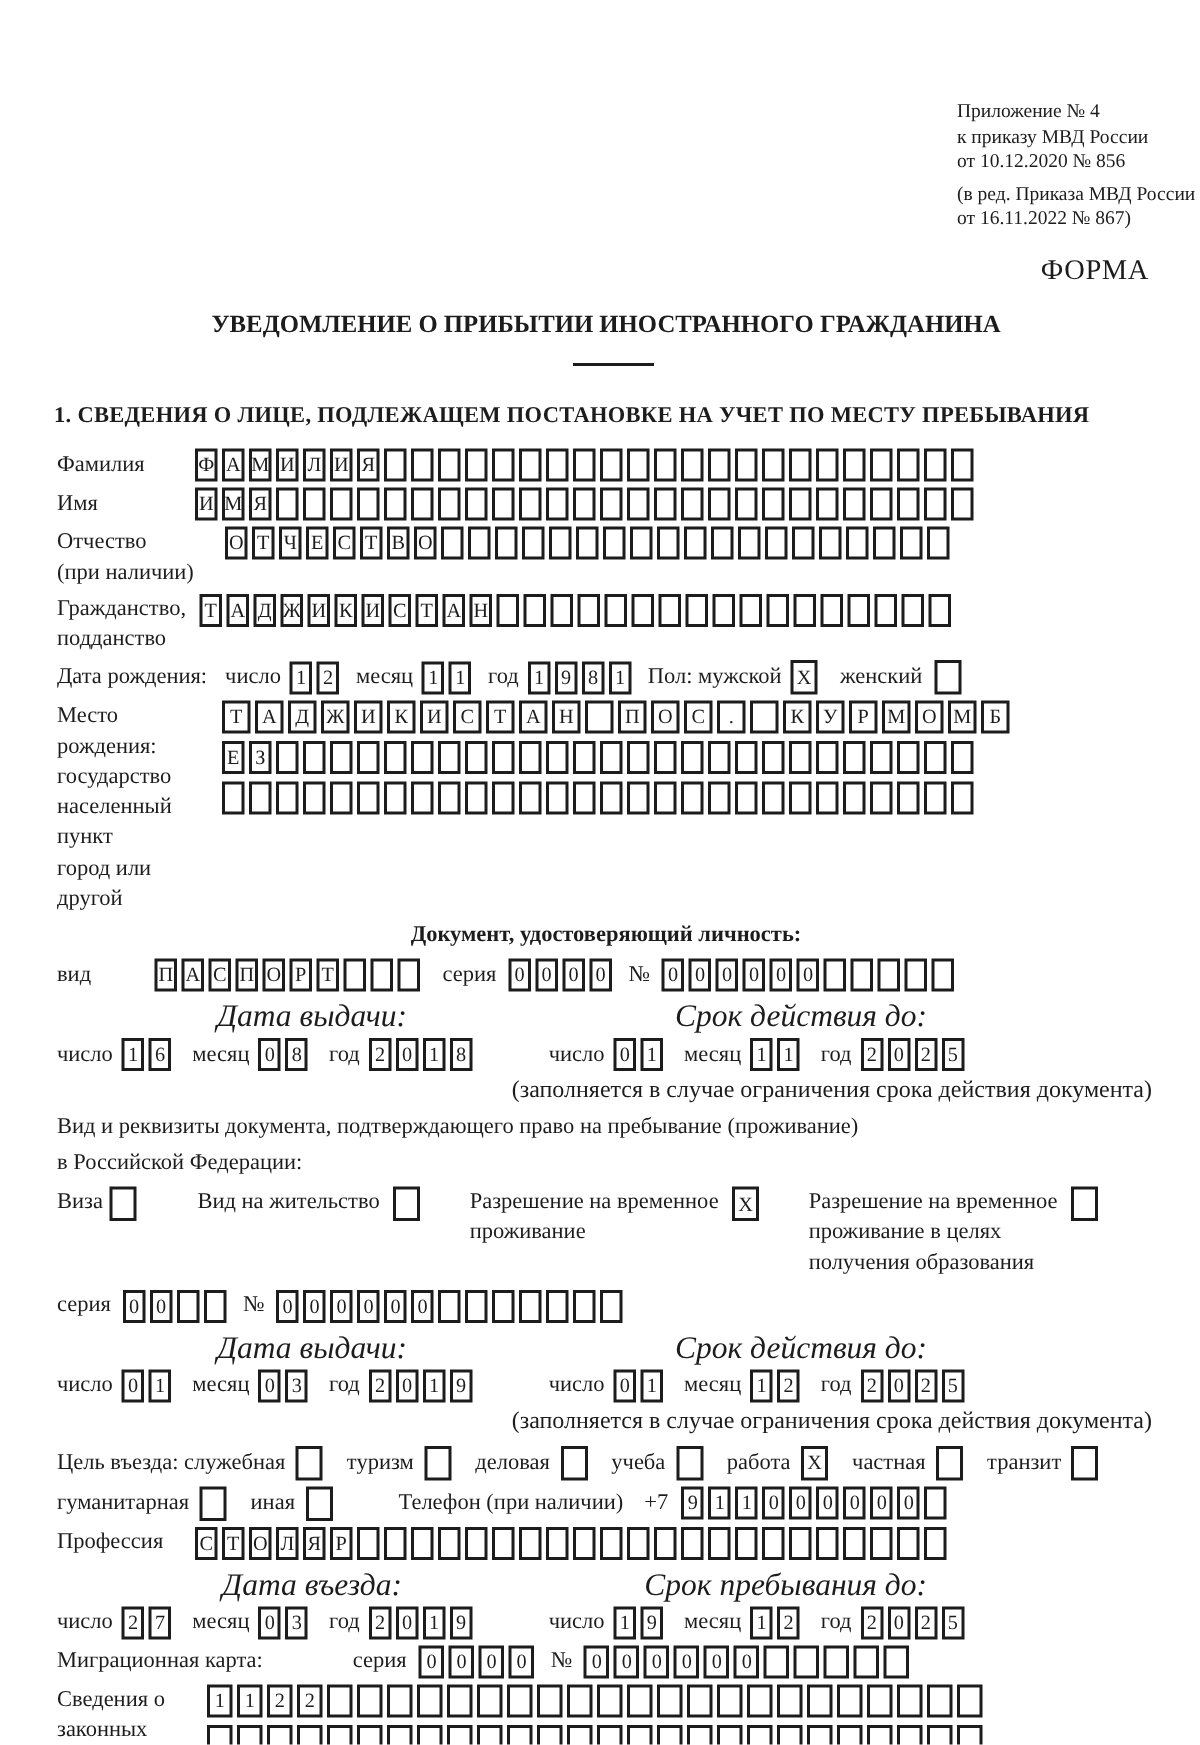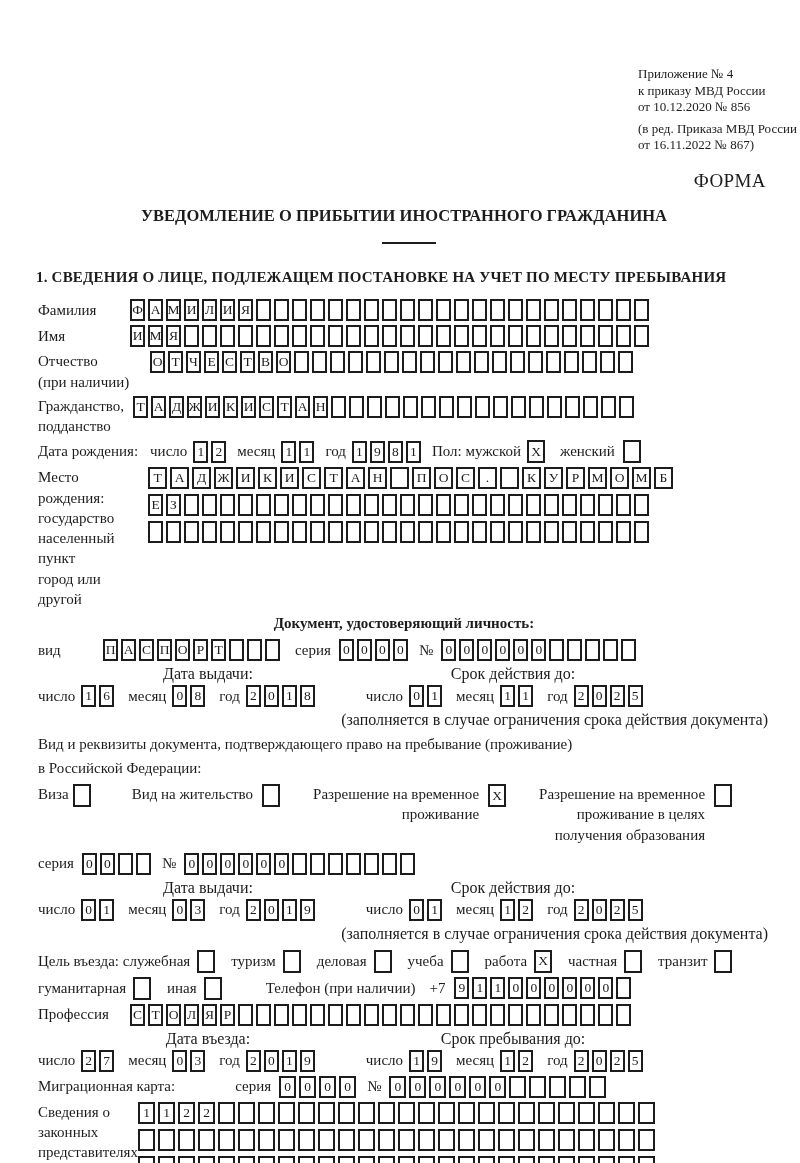--- a/index.html
+++ b/index.html
@@ -50,32 +50,32 @@
   .boxes.w2   > span { width: 17px; }
   .boxes.cb   > span { width: 18px; height: 23px; }
   .stackrows .boxes { margin-bottom: 5px; }
 
   
   .dgroup { display: flex; align-items: center; flex: none; }
   .dgroup .dlbl { margin-right: 6px; }
   .dgroup .boxes { margin-right: 11px; }
   .dgroup .boxes:last-child { margin-right: 0; }
   .dright { margin-left: 48px; }
-  .heads { margin-bottom: 2px; font-size: 16px; }
+  .heads { margin-bottom: 2px; font-size: 21px; font-style: italic; }
   .dh1 { width: 340px; text-align: center; flex: none; }
-  .dh2 { width: 210px; margin-left: 30px; text-align: center; flex: none; }
+  .dh2 { width: 210px; margin-left: 30px; text-align: right; flex: none; }
   .note { text-align: right; font-size: 16px; margin-top: 0px; margin-bottom: 7px; padding-right: 2px; }
 
   .center-bold { text-align: center; font-weight: bold; font-size: 15px; margin: 6px 0 7px; }
   .intro { font-size: 15px; margin-bottom: 7px; }
 
   
   .options { margin-bottom: 8px; margin-top: 2px; }
   .opt { display: flex; align-items: flex-start; flex: none; }
-  .optlbl { white-space: pre-line; text-align: right; line-height: 1.35; margin-right: 9px; }
+  .optlbl { white-space: pre-line; text-align: left; line-height: 1.35; margin-right: 9px; }
   .opt .boxes { margin-top: 0px; }
   .gap4  { margin-right: 4px; }
   .mr38 { margin-right: 38px; }
   .mr30 { margin-right: 30px; }
 
   
   .pitem { display: flex; align-items: center; flex: none; margin-right: 13px; }
   .pitem .plbl { margin-right: 7px; }
   .ml62 { }
   .phone-lbl { margin-left: 28px; margin-right: 14px; }

